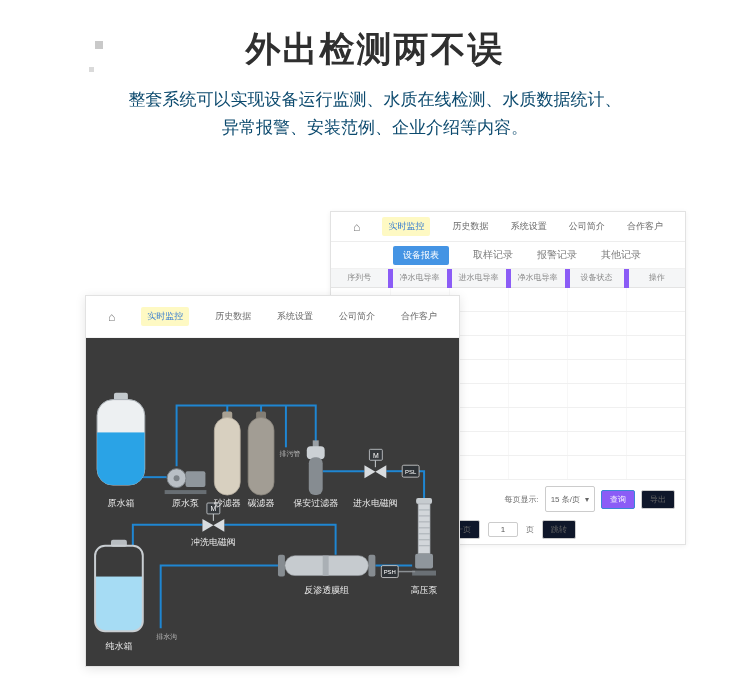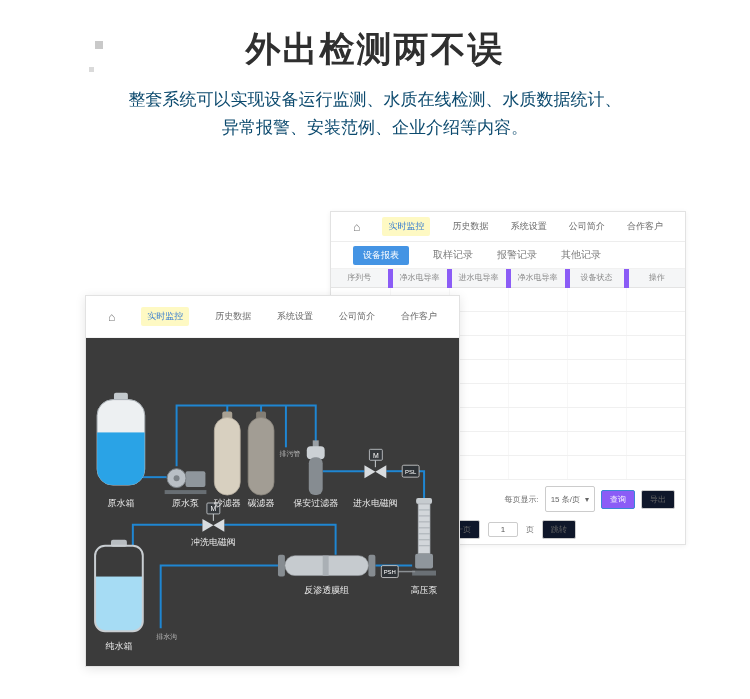--- a/index.html
+++ b/index.html
@@ -28,21 +28,21 @@
   .back-window .navbar { height:30px; border-bottom:1px solid #ededed; }
   .front-window .navbar { height:42px; border-bottom:1px solid #f3f3f3; }
   .home-icon { font-size:12px; color:#777; cursor:pointer; }
   .nav-item { font-size:9px; color:#6b6b6b; white-space:nowrap; cursor:pointer; }
   .nav-item.active { color:#3a7fd0; background:#fef9c3; padding:3px 6px; border-radius:2px; }
 
   
   .tabbar { display:flex; align-items:center; gap:24px; height:27px; padding:0 22px;
     border-bottom:1px solid #f1f1f1; }
   .tab-primary { background:#4494e4; color:#fff; font-size:9px; padding:3px 10px;
-    border-radius:2px; border:none; font-family:inherit; }
+    border-radius:2px; border:none; font-family:inherit;margin-left:40px; }
   .tab-other { font-size:10px; color:#7c7c7c; cursor:pointer; }
 
   
   .report-table { width:100%; border-collapse:collapse; table-layout:fixed; }
   .report-table th { background:#f5f6f7; font-weight:normal; font-size:8px; color:#8a8a8a;
     height:18px; border-bottom:1px solid #e4e4e4; border-right:5px solid #8b5cf6; }
   .report-table td { height:24px; border-bottom:1px solid #f0f0f0; border-right:1px solid #f7f7f7; }
   .report-table th:last-child, .report-table td:last-child { border-right:none; }
 
   

